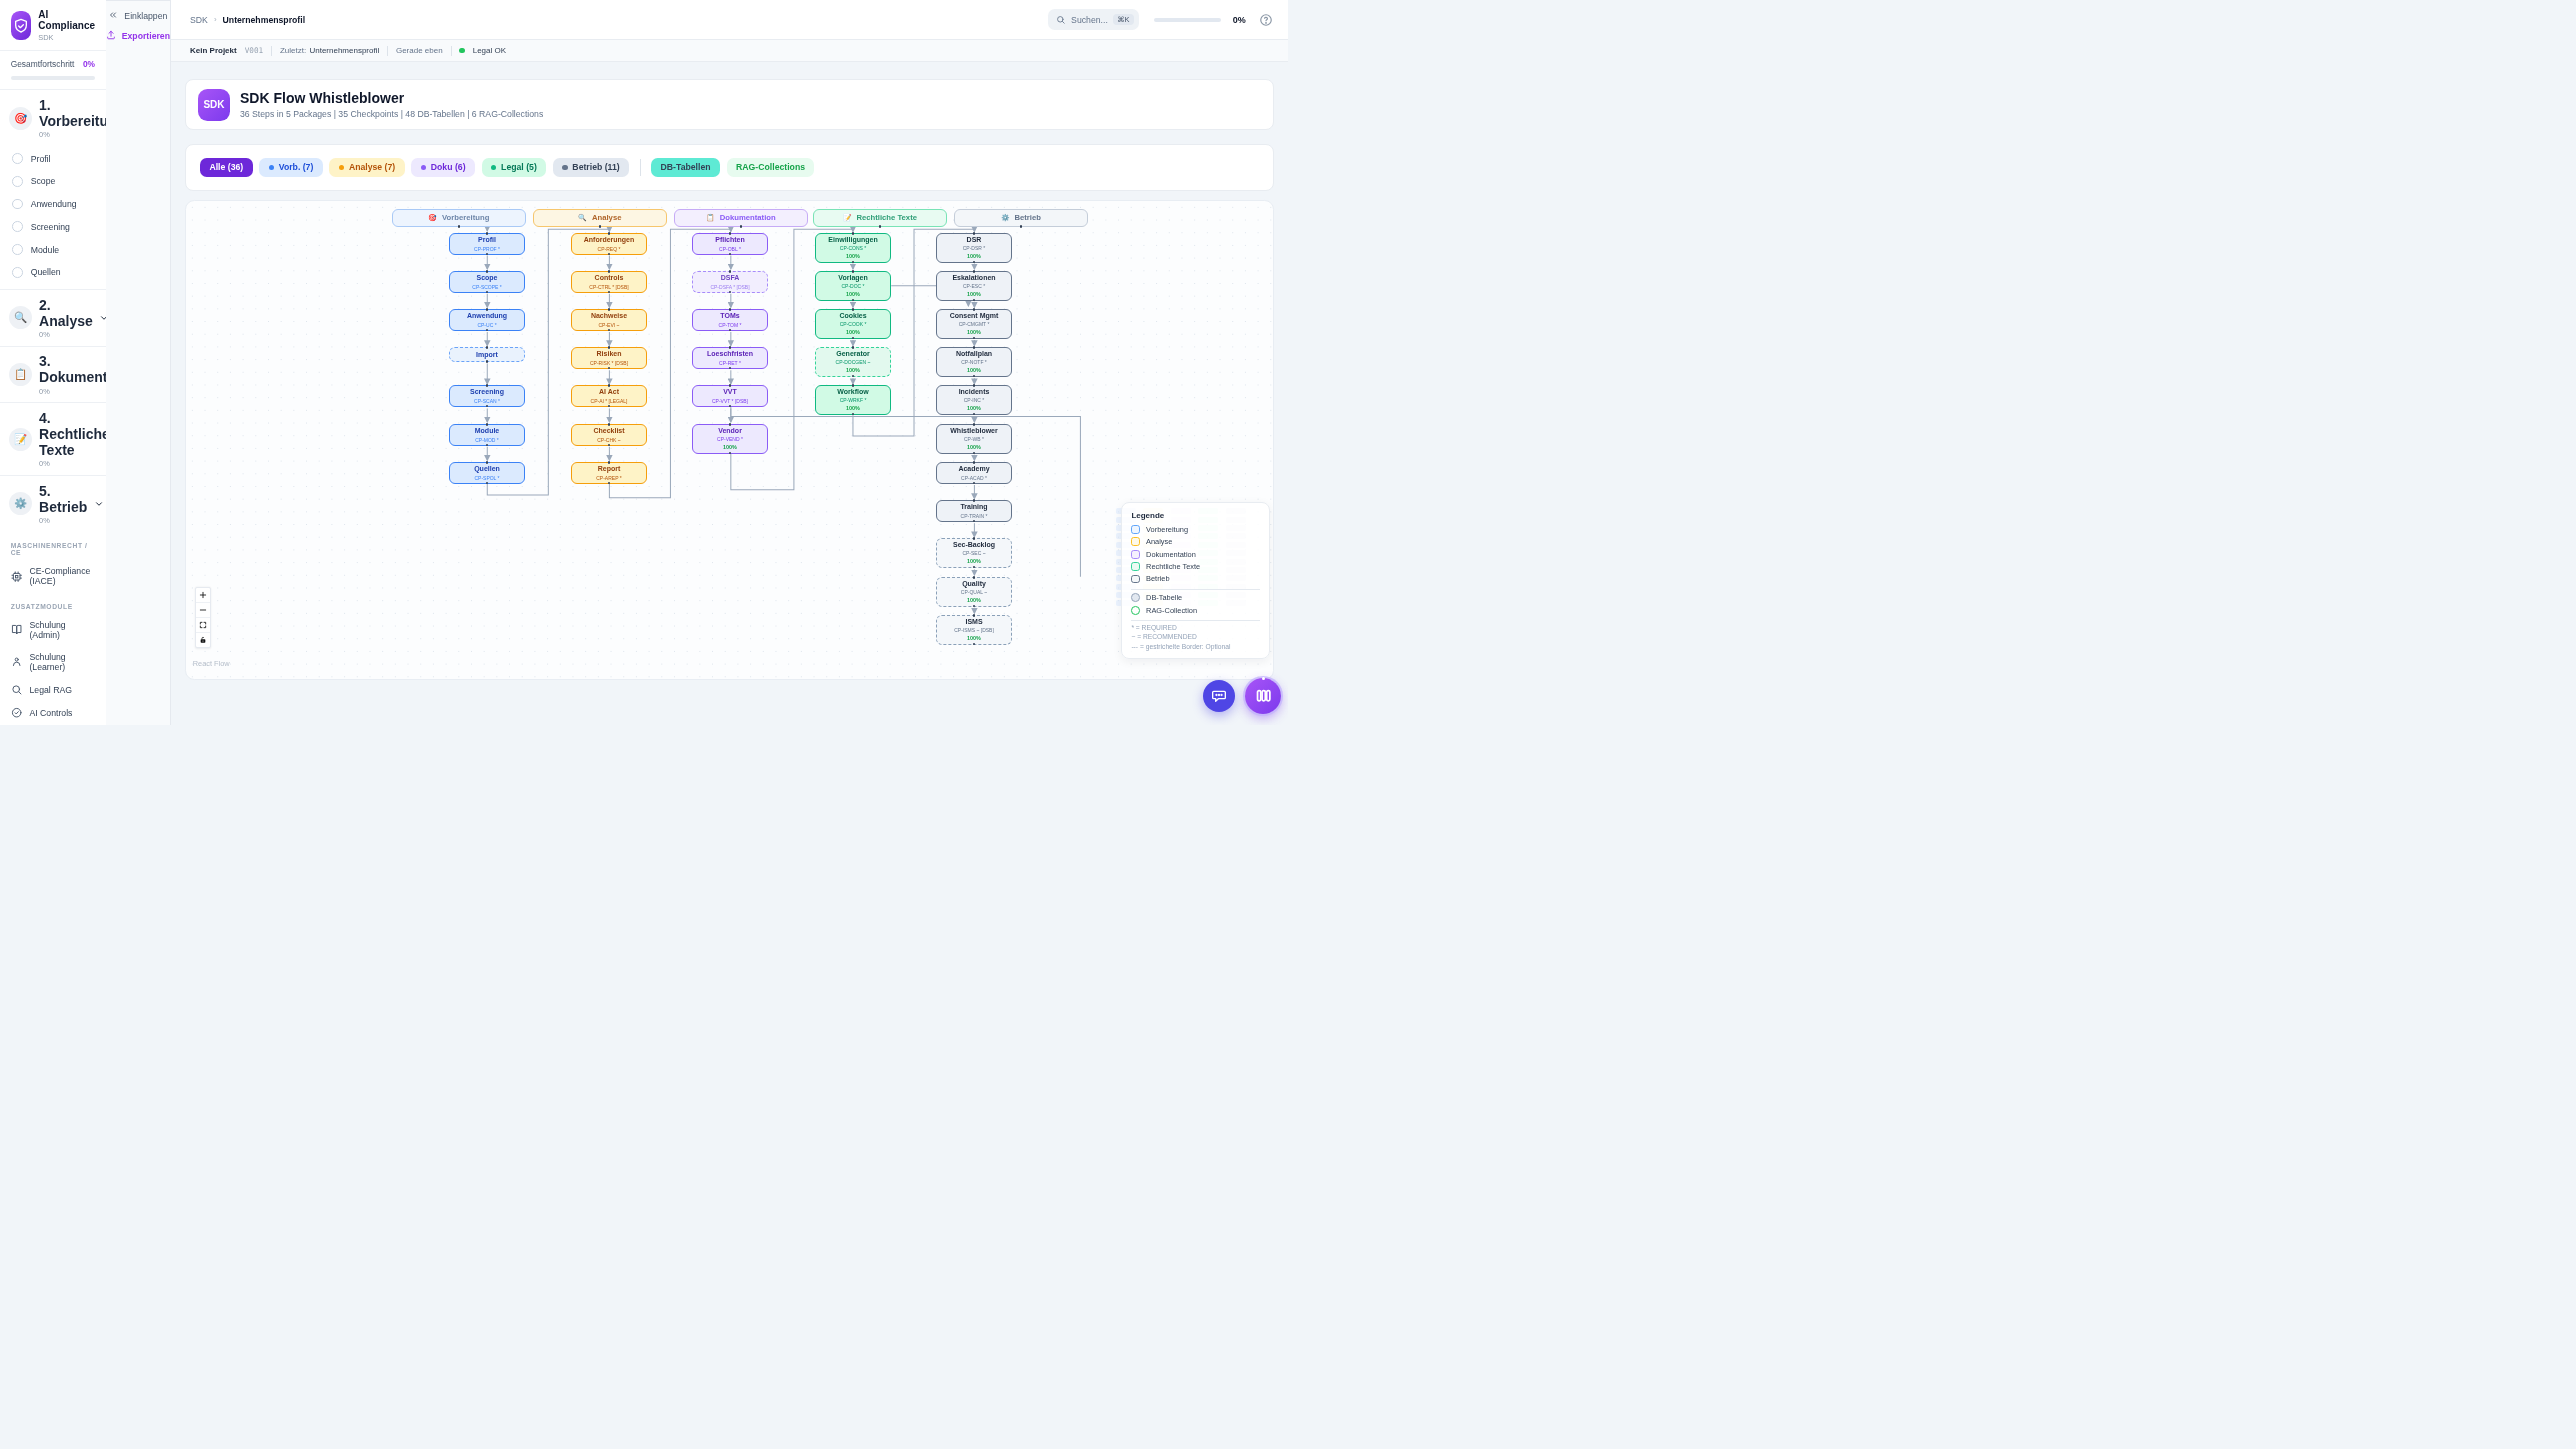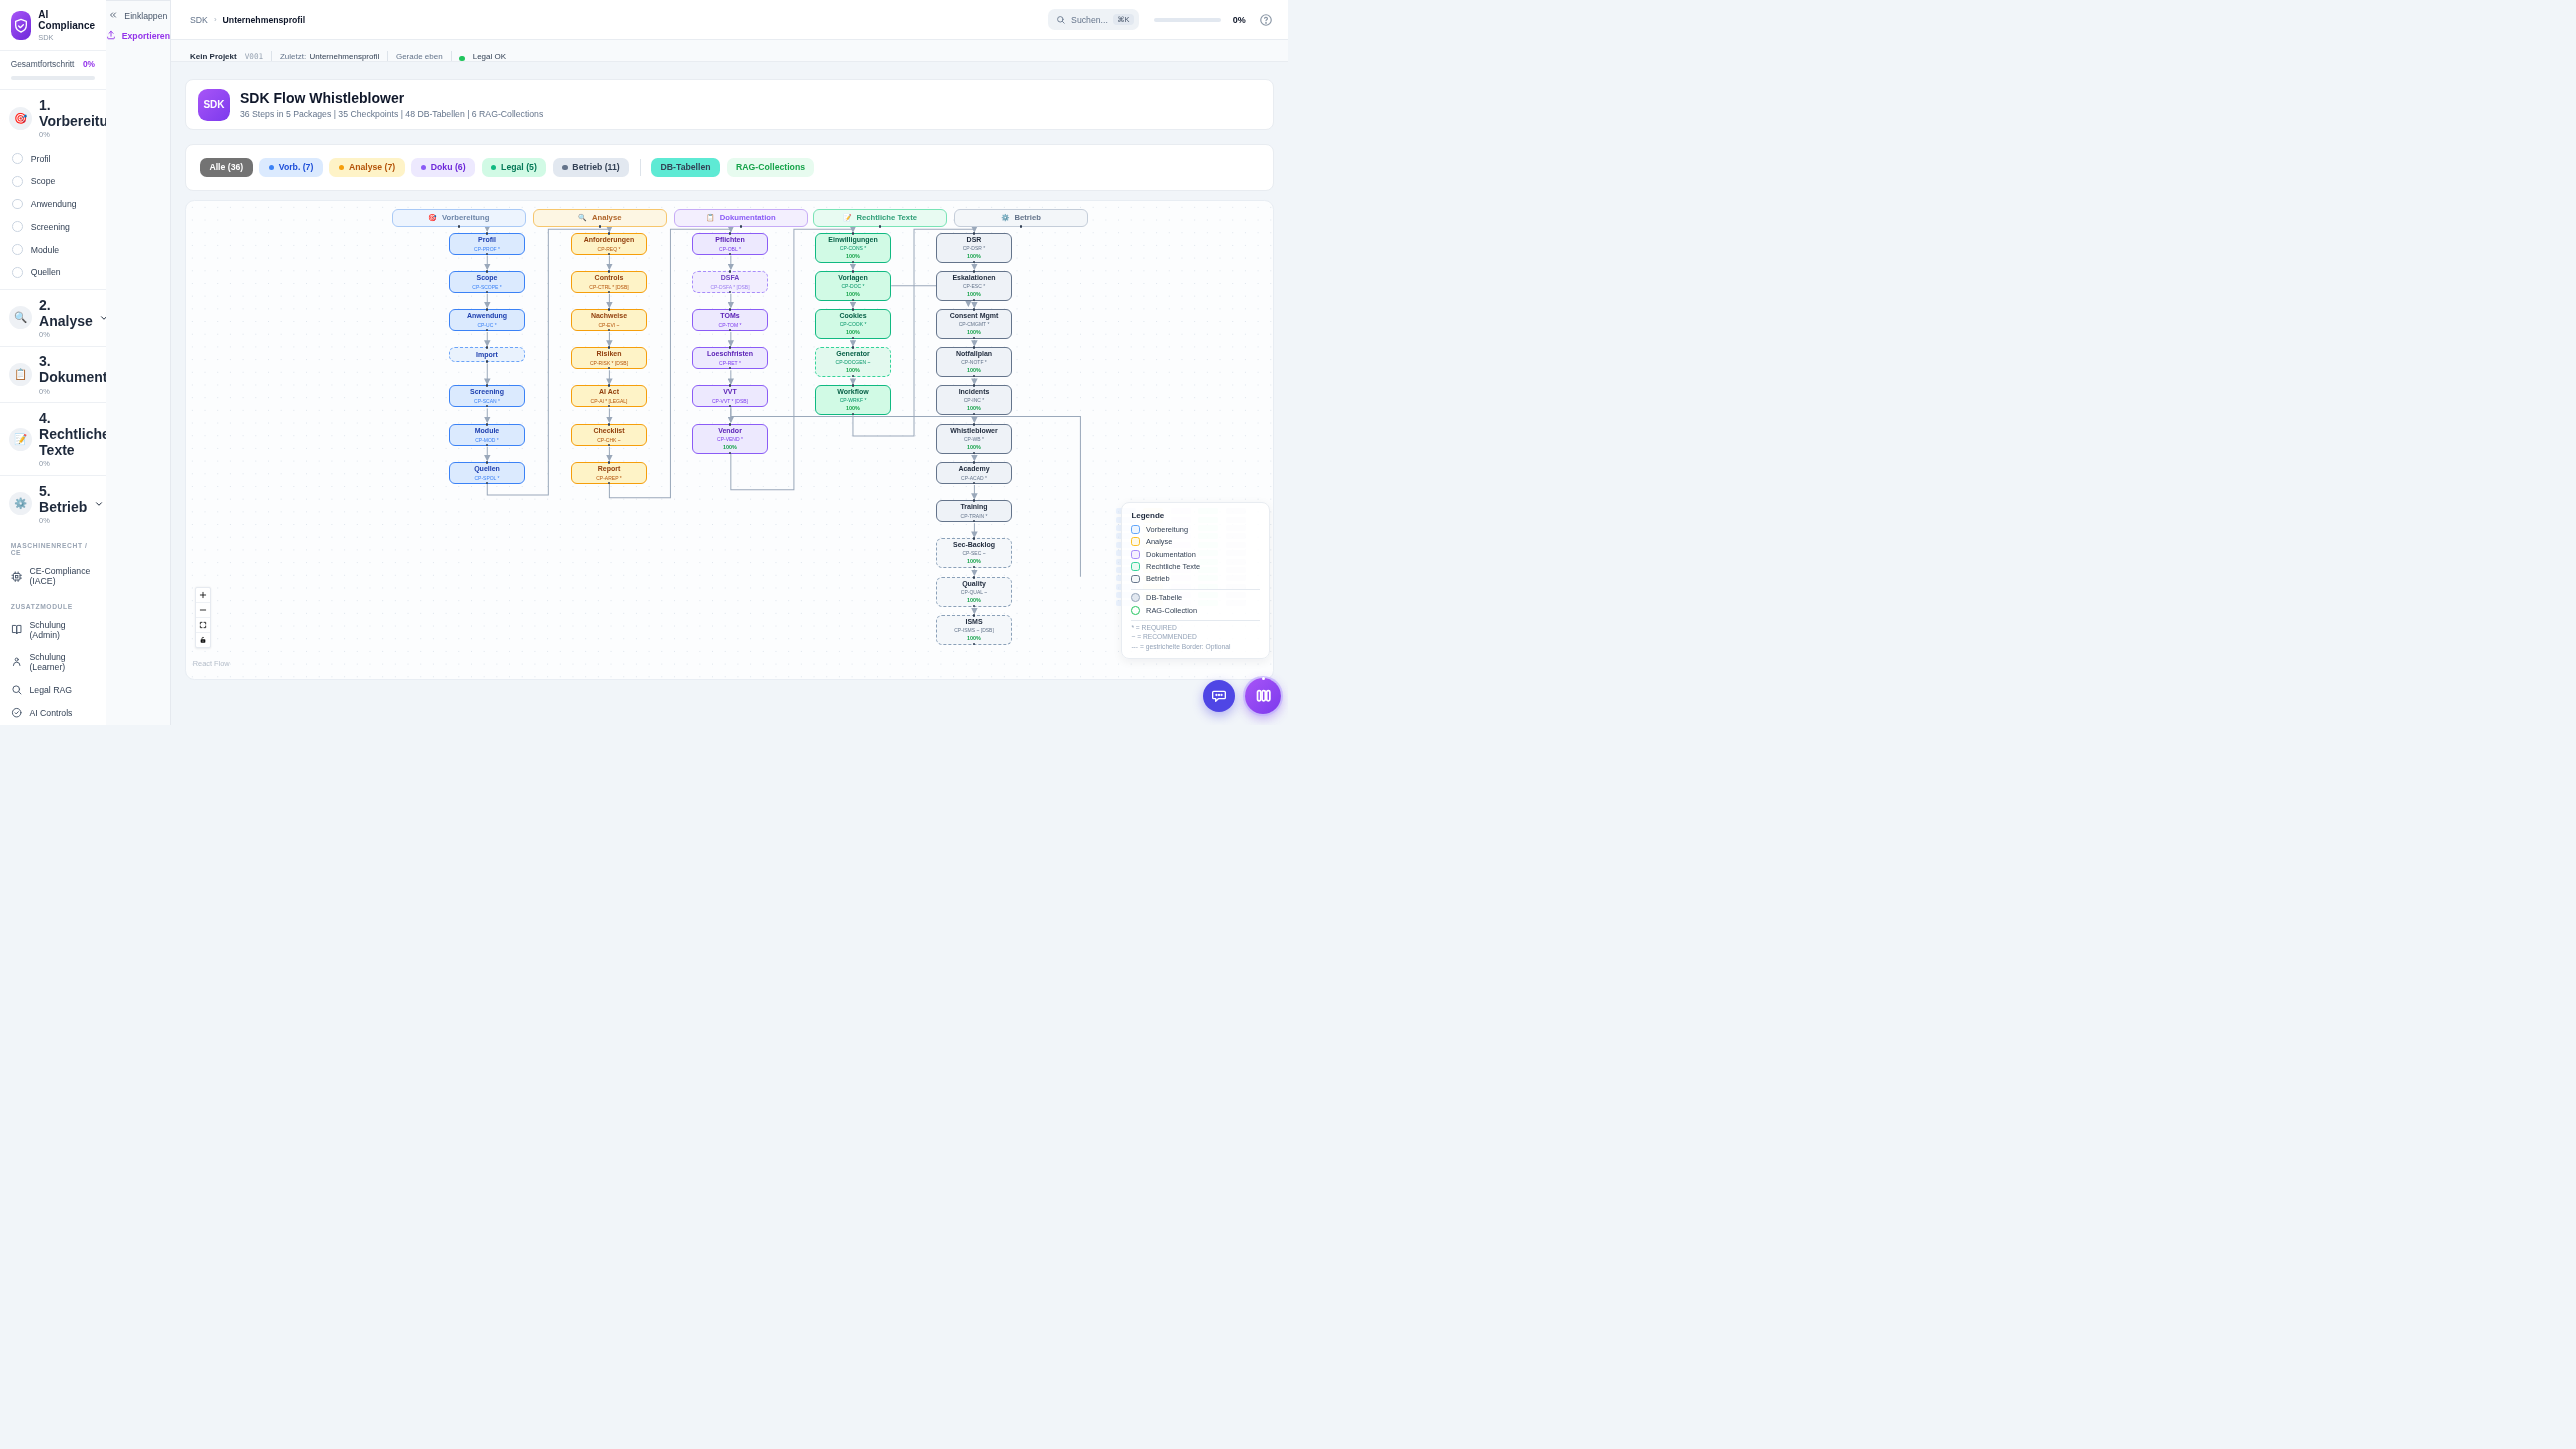--- a/index.html
+++ b/index.html
@@ -49,21 +49,21 @@
   .crumb-a { color:#64748b; }
   .crumb-sep { color:#a8b3c0; font-size:8px; }
   .crumb-b { color:#0f172a; font-weight:700; }
   .search-pill { display:flex; align-items:center; gap:5.4px; background:#eef2f6; border-radius:6.7px;
     padding:4.7px 5.4px 4.7px 8px; color:#64748b; font-size:8.7px; cursor:text; }
   .kbd { background:#e2e8f0; border-radius:4px; padding:1.3px 4px; font-size:7.4px; color:#475569; }
   .top-track { width:67px; height:4px; border-radius:2px; background:#e2e8f0; margin-left:5.4px; }
   .top-pct { font-size:9px; font-weight:700; color:#0f172a; margin-left:2.7px; }
   .help { color:#8b97a6; margin-left:4px; cursor:pointer; display:flex; }
   .statusbar { height:22px; background:#f8fafc; border-bottom:0.7px solid #e8ecf1; display:flex;
-    align-items:flex-end; gap:8px; padding:0 19px; font-size:8px; color:#64748b; }
+    align-items:center; gap:8px; padding:0 19px; font-size:8px; color:#64748b; }
   .sb-strong { color:#1e293b; font-weight:700; }
   .sb-mono { font-family:"DejaVu Sans Mono", monospace; color:#9aa5b4; font-size:7.7px; }
   .sb-div { width:0.7px; height:10px; background:#dde3ea; }
   .sb-dot { width:5.4px; height:5.4px; border-radius:50%; background:#22c55e; }
   .sb-sync { color:#334155; }
 
   
   .main { flex:1; background:#f1f5f9; padding:17px 14px 0; overflow:hidden; }
   .card { background:#fff; border:0.7px solid #e8ecf1; border-radius:8px; }
   .head-card { display:flex; align-items:center; gap:10px; padding:9.4px 12px; height:51px; }
@@ -376,21 +376,21 @@
 
       <div class="card head-card">
         <div class="sdk-badge">SDK</div>
         <div>
           <div class="h-title">SDK Flow Whistleblower</div>
           <div class="h-sub">36 Steps in 5 Packages | 35 Checkpoints | 48 DB-Tabellen | 6 RAG-Collections</div>
         </div>
       </div>
 
       <div class="card chips-card" id="chips">
-          <div class="chip" style="background: #737373; color: rgb(255, 255, 255); text-align: center;">
+          <div class="chip" style="background: #6d28d9; color: rgb(255, 255, 255); text-align: center;">
             <span>Alle (36)</span>
           </div>
           <div class="chip" style="background: rgb(219, 234, 254); color: rgb(29, 78, 216);">
             <span class="dot" style="background:#3b82f6"></span>
             <span>Vorb. (7)</span>
           </div>
           <div class="chip" style="background: rgb(254, 243, 199); color: rgb(180, 83, 9);">
             <span class="dot" style="background:#f59e0b"></span>
             <span>Analyse (7)</span>
           </div>

